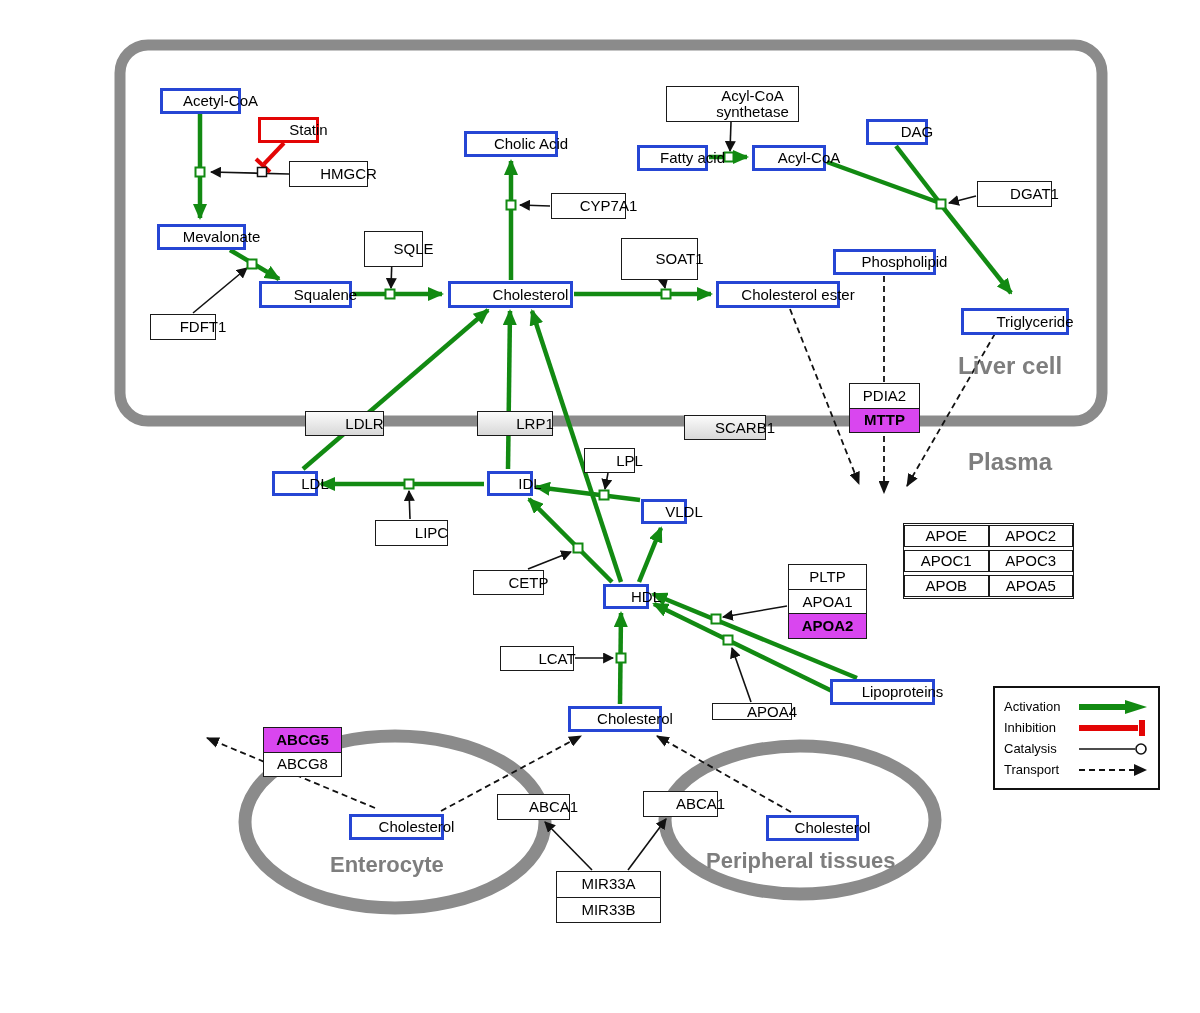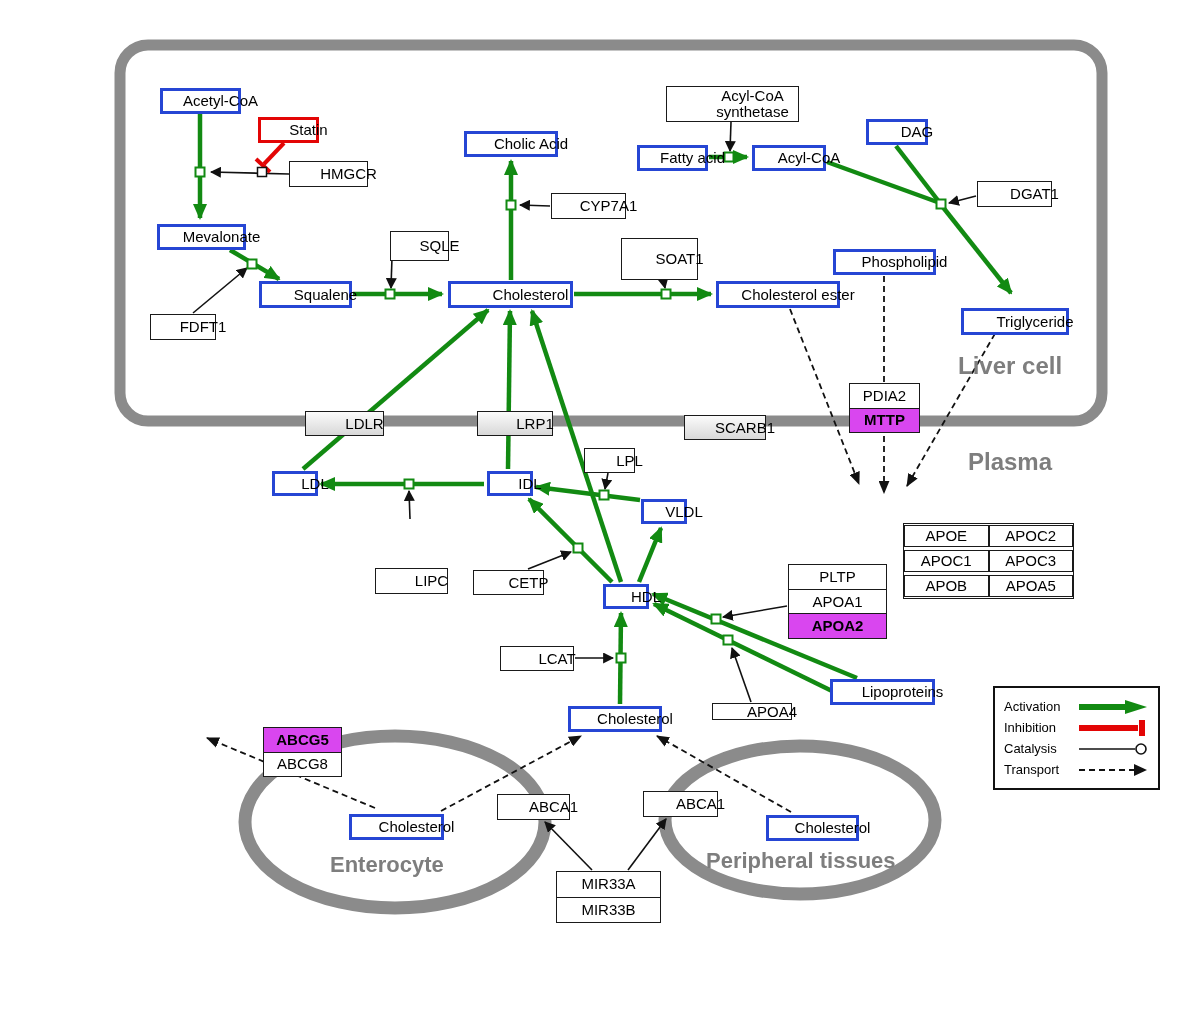--- a/index.html
+++ b/index.html
@@ -120,21 +120,21 @@
 
   <div class="comp-label" style="left:958px;top:352px;">Liver cell</div>
   <div class="comp-label" style="left:968px;top:448px;">Plasma</div>
   <div class="comp-label" style="left:330px;top:852px;font-size:22px;">Enterocyte</div>
   <div class="comp-label" style="left:706px;top:848px;font-size:22px;">Peripheral tissues</div>
 
   <div class="node metab" style="left:160px;top:88px;width:81px;height:26px;">Acetyl-CoA</div>
   <div class="node drug" style="left:258px;top:117px;width:61px;height:26px;">Statin</div>
   <div class="node enz" style="left:289px;top:161px;width:79px;height:26px;">HMGCR</div>
   <div class="node metab" style="left:157px;top:224px;width:89px;height:26px;">Mevalonate</div>
-  <div class="node enz" style="left:364px;top:231px;width:59px;height:30px;margin-left:26px;">SQLE</div>
+  <div class="node enz" style="left:364px;top:231px;width:59px;height:36px;">SQLE</div>
   <div class="node enz" style="left:150px;top:314px;width:66px;height:26px;">FDFT1</div>
   <div class="node metab" style="left:259px;top:281px;width:93px;height:27px;">Squalene</div>
   <div class="node metab" style="left:464px;top:131px;width:94px;height:26px;">Cholic Acid</div>
   <div class="node enz" style="left:551px;top:193px;width:75px;height:26px;">CYP7A1</div>
   <div class="node metab" style="left:448px;top:281px;width:125px;height:27px;">Cholesterol</div>
   <div class="node enz" style="left:621px;top:238px;width:77px;height:42px;">SOAT1</div>
   <div class="node metab" style="left:716px;top:281px;width:124px;height:27px;">Cholesterol ester</div>
   <div class="node metab" style="left:637px;top:145px;width:71px;height:26px;">Fatty acid</div>
   <div class="node enz twolines" style="left:666px;top:86px;width:133px;height:36px;">
     <span>Acyl-CoA</span>
@@ -150,29 +150,29 @@
     <div class="row">PDIA2</div>
     <div class="row shade">MTTP</div>
   </div>
 
   <div class="node enz membrane" style="left:305px;top:411px;width:79px;height:25px;">LDLR</div>
   <div class="node enz membrane" style="left:477px;top:411px;width:76px;height:25px;">LRP1</div>
   <div class="node enz membrane" style="left:684px;top:415px;width:82px;height:25px;">SCARB1</div>
 
   <div class="node metab" style="left:272px;top:471px;width:44px;height:25px;">LDL</div>
   <div class="node metab" style="left:487px;top:471px;width:43px;height:25px;">IDL</div>
-  <div class="node enz" style="left:375px;top:520px;width:73px;height:26px;margin-top:48px;">LIPC</div>
+  <div class="node enz" style="left:375px;top:520px;width:73px;height:26px;">LIPC</div>
   <div class="node enz" style="left:584px;top:448px;width:51px;height:25px;">LPL</div>
   <div class="node metab" style="left:641px;top:499px;width:46px;height:25px;">VLDL</div>
   <div class="node enz" style="left:473px;top:570px;width:71px;height:25px;">CETP</div>
   <div class="node metab" style="left:603px;top:584px;width:46px;height:25px;">HDL</div>
   <div class="node enz" style="left:500px;top:646px;width:74px;height:25px;">LCAT</div>
   <div class="node metab" style="left:568px;top:706px;width:94px;height:26px;">Cholesterol</div>
 
-  <div class="node enz stack" style="left:788px;top:564px;width:99px;height:75px;">
+  <div class="node enz stack" style="left:788px;top:564px;width:79px;height:75px;">
     <div class="row">PLTP</div>
     <div class="row">APOA1</div>
     <div class="row shade">APOA2</div>
   </div>
 
   <div class="node enz" style="left:712px;top:703px;width:80px;height:17px;">APOA4</div>
   <div class="node metab" style="left:830px;top:679px;width:105px;height:26px;">Lipoproteins</div>
 
   <div class="node enz apo-table" style="left:903px;top:523px;width:171px;height:76px;">
     <div class="cell">APOE</div>

